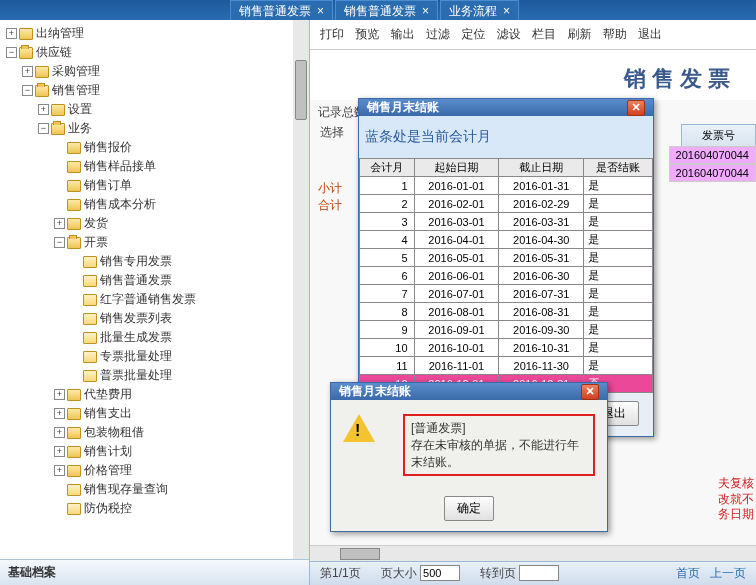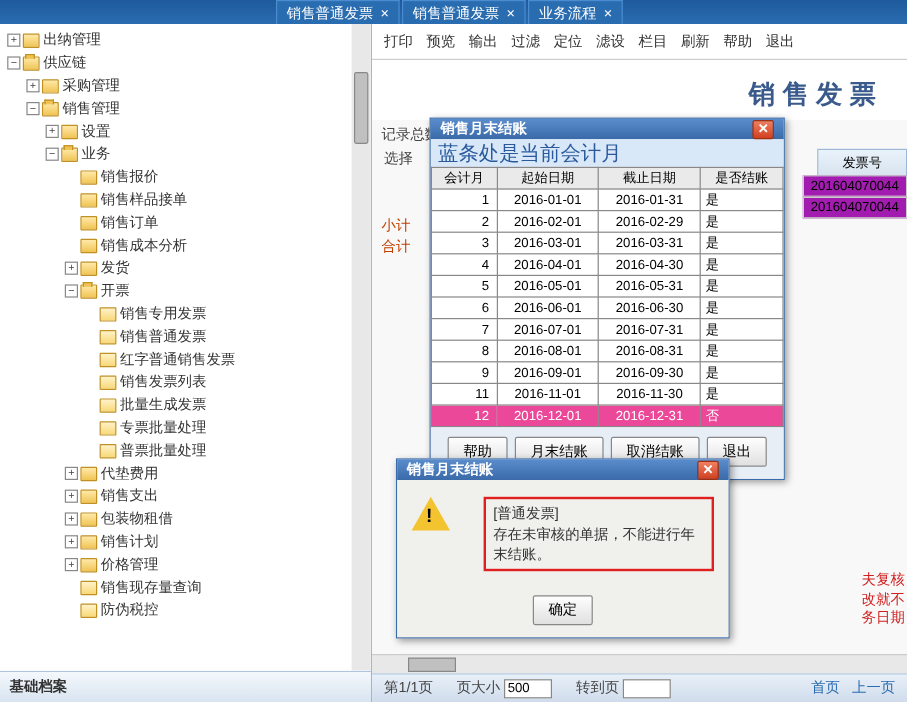--- a/index.html
+++ b/index.html
@@ -32,36 +32,36 @@
 .toolbar { padding: 6px 10px; color: #333; border-bottom: 1px solid #ccc; }
 .toolbar span { margin-right: 8px; cursor: pointer; }
 .doc-title { text-align: right; font-size: 22px; font-weight: bold; color: #3a5a8c; padding: 14px 20px 6px; letter-spacing: 6px; }
 .content-body { flex: 1; background: #f8f8f8; position: relative; padding: 0 10px 10px; }
 .record-label { position: absolute; top: 4px; left: 8px; color: #444; }
 .filter-row { margin-top: 24px; display: flex; align-items: center; gap: 10px; }
 .filter-label { color: #444; }
 .data-headers { position: absolute; top: 24px; right: 0; display: flex; }
 .data-header-cell { border: 1px solid #9cb8d8; background: linear-gradient(#eaf2fa,#d8e4f0); padding: 3px 20px; font-size: 11px; }
 .data-rows { position: absolute; top: 46px; right: 0; }
-.data-row-cell { border: 1px solid #ccc; background: #a21caf; padding: 2px 6px; font-size: 11px; text-align: left; }
+.data-row-cell { border: 1px solid #ccc; background: #f0abfc; padding: 2px 6px; font-size: 11px; text-align: left; }
 .subtotal { position: absolute; left: 8px; top: 80px; color: #c04000; line-height: 1.4; }
 .bottom-scroll { position: absolute; bottom: 0; left: 0; right: 0; height: 16px; background: #e8e8e8; border-top: 1px solid #ccc; }
 .bottom-thumb { position: absolute; left: 30px; top: 2px; width: 40px; height: 12px; background: #c0c0c0; border: 1px solid #888; }
 
 .statusbar { height: 24px; background: linear-gradient(#e8f0f8,#d0dcec); border-top: 1px solid #9cb8d8; display: flex; align-items: center; padding: 0 10px; gap: 20px; font-size: 11px; color: #444; }
 .statusbar input { width: 40px; font-size: 11px; border: 1px solid #888; padding: 1px 2px; }
 .statusbar .right { margin-left: auto; display: flex; gap: 10px; }
 .statusbar .link { color: #2a6cb0; cursor: pointer; }
 
 .dialog { position: absolute; background: #e8eef6; border: 1px solid #3a6aa8; box-shadow: 2px 2px 6px rgba(0,0,0,0.4); }
 .dialog-title { background: linear-gradient(#5a8ccc,#3a6aa8); color: #fff; padding: 0 8px; display: flex; align-items: center; font-weight: bold; }
 .dialog-title .close-btn { margin-left: auto; width: 18px; height: 16px; background: linear-gradient(#f08060,#d04020); border: 1px solid #a03010; color: #fff; display: flex; align-items: center; justify-content: center; font-size: 11px; cursor: pointer; border-radius: 2px; }
 
 #dlg-month { top: 98px; left: 358px; width: 296px; }
-.blue-hint { background: #d8e8f8; color: #2a5a9c; padding: 0 6px; font-size: 17px; }
+.blue-hint { background: #d8e8f8; color: #2a5a9c; padding: 12px 6px; font-size: 14px; }
 .period-table { border-collapse: collapse; width: 100%; background: #fff; }
 .period-table th, .period-table td { border: 1px solid #888; padding: 1px 4px; font-size: 11px; text-align: center; }
 .period-table th { background: #eaeaea; font-weight: normal; }
 .period-table td.num { text-align: right; padding-right: 6px; }
 .period-table tr.sel td { background: #ec4899; color: #fff; }
 .red-frame { border: 2px solid #e02020; }
 .dlg-buttons { display: flex; justify-content: center; gap: 6px; padding: 8px 0 10px; background: #e8eef6; }
 .btn { background: linear-gradient(#fefefe,#e0e0e0); border: 1px solid #888; padding: 3px 12px; cursor: pointer; font-size: 12px; border-radius: 2px; }
 
 #dlg-msg { top: 382px; left: 330px; width: 278px; }
@@ -419,20 +419,26 @@
           <td>2016-08-31</td>
           <td style="text-align:left;padding-left:4px">是</td>
         </tr>
         <tr>
           <td class="num">9</td>
           <td>2016-09-01</td>
           <td>2016-09-30</td>
           <td style="text-align:left;padding-left:4px">是</td>
         </tr>
         <tr>
+          <td class="num">10</td>
+          <td>2016-10-01</td>
+          <td>2016-10-31</td>
+          <td style="text-align:left;padding-left:4px">是</td>
+        </tr>
+        <tr>
           <td class="num">11</td>
           <td>2016-11-01</td>
           <td>2016-11-30</td>
           <td style="text-align:left;padding-left:4px">是</td>
         </tr>
         <tr class="sel">
           <td class="num red-frame">12</td>
           <td class="red-frame">2016-12-01</td>
           <td class="red-frame">2016-12-31</td>
           <td style="text-align:left;padding-left:4px" class="red-frame">否</td>

